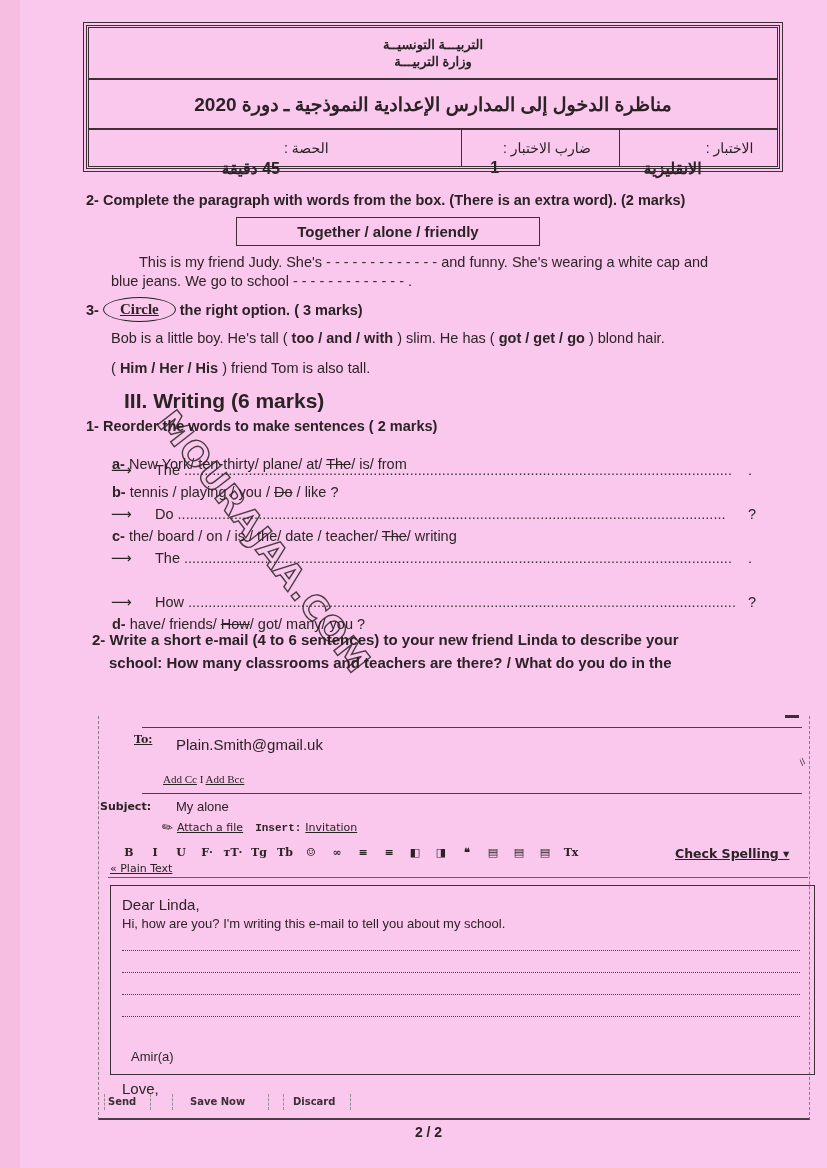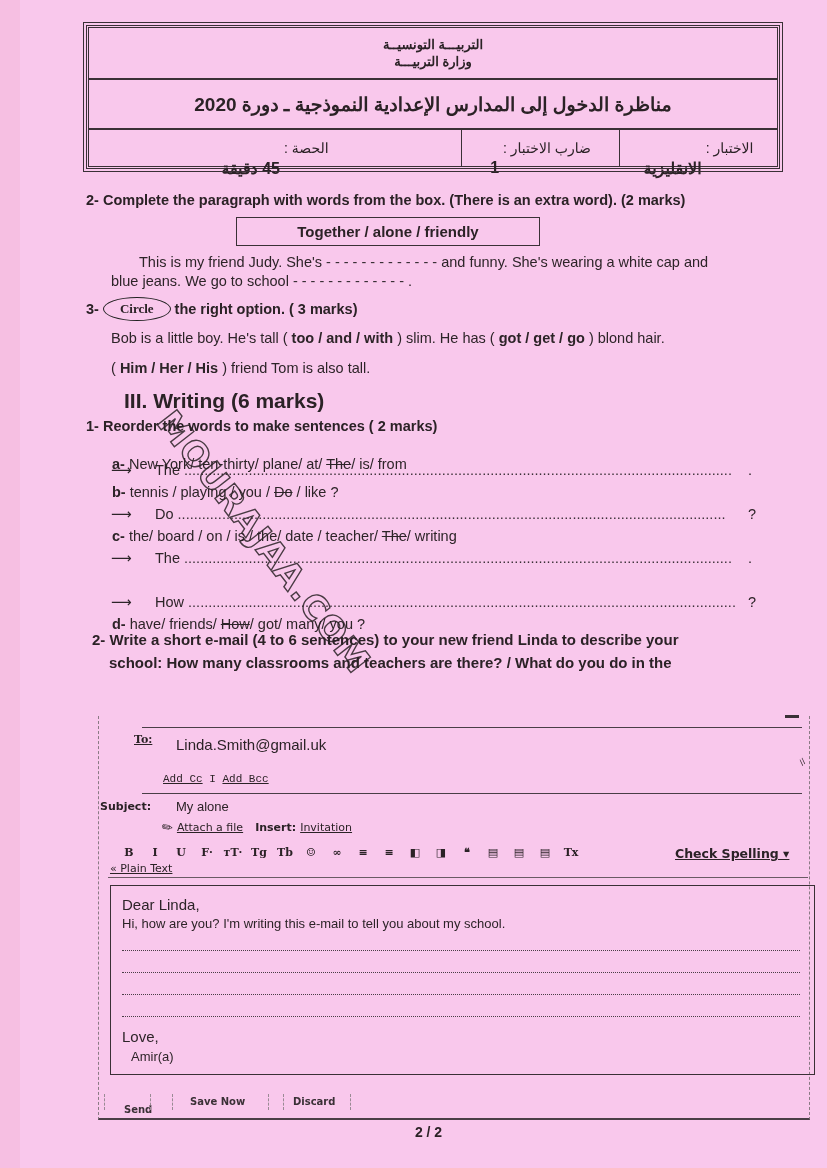--- a/index.html
+++ b/index.html
@@ -40,22 +40,22 @@
     .abs { position: absolute; }
     .q-title { font-weight: bold; font-size: 14.5px; }
     .body-text { font-size: 14.5px; color: #2d2428; }
 
     .word-box {
       position: absolute; left: 236px; top: 217px; width: 304px; height: 29px;
       border: 1px solid #3a3036; text-align: center; font-weight: bold; font-size: 15px; line-height: 27px;
     }
     .circle-oval {
       display: inline-block; border: 1.5px solid #222; border-radius: 50%;
-      font-family: "Liberation Serif", serif; font-weight: bold; font-size: 13px;
-      padding: 3px 16px; margin: 0 4px;
+      font-family: "Liberation Serif", serif; font-weight: bold; font-size: 15px;
+      padding: 3px 16px; margin: 0 4px; text-decoration: underline;
     }
     .dots { letter-spacing: 0; color: #3a3036; }
     .arrow { display: inline-block; width: 44px; }
     .strike { text-decoration: line-through; }
 
     .watermark {
       position: absolute; left: 165px; top: 395px;
       transform: rotate(52deg); transform-origin: left center;
       font-size: 34px; font-weight: bold; color: transparent;
       -webkit-text-stroke: 1.4px #2b2226; letter-spacing: 1px; opacity: 0.85;
@@ -167,37 +167,37 @@
 <div class="abs q-title" style="left:92px; top:629px; width:700px; line-height:22.5px; font-size:15px; text-align:justify;">
   <div>2- Write a short e-mail (4 to 6 sentences) to your new friend Linda to describe your</div>
   <div style="padding-left:17px">school: How many classrooms and teachers are there? / What do you do in the</div>
 </div>
 
 <div class="email-frame"></div>
 <div class="abs" style="left:785px; top:715px; width:14px; height:3px; background:#3a3036;"></div>
 <div class="email-line" style="left:142px; top:727px; width:660px;"></div>
 
 <div class="abs" style="left:134px; top:733px; font-family:'DejaVu Serif',serif; font-weight:bold; font-size:11px; text-decoration:underline;">To:</div>
-<div class="abs" style="left:176px; top:736px; font-size:15px;">Linda.Smith@gmail.uk</div>
+<div class="abs" style="left:176px; top:736px; font-size:15px;">Plain.Smith@gmail.uk</div>
 <div class="abs" style="left:800px; top:757px; font-size:9px; transform:rotate(-40deg);">//</div>
 
-<div class="abs" style="left:163px; top:773px; font-family:Liberation Mono, monospace; font-size:11px;">
+<div class="abs" style="left:163px; top:773px; font-family:Liberation Serif, serif; font-size:11px;">
   <span class="link-u">Add Cc</span>
   <span>I</span>
   <span class="link-u">Add Bcc</span>
 </div>
 <div class="email-line" style="left:142px; top:793px; width:660px;"></div>
 
 <div class="abs" style="left:100px; top:800px; font-family:'DejaVu Sans',sans-serif; font-weight:bold; font-size:11px;">Subject:</div>
 <div class="abs" style="left:176px; top:799px; font-size:13px;">My alone</div>
 
 <div class="abs" style="left:162px; top:820px; font-family:'DejaVu Sans',sans-serif; font-size:11px; display:flex; gap:4px; align-items:center;">
   <span style="font-size:13px; transform:rotate(-35deg); display:inline-block;">✎</span>
   <span class="link-u">Attach a file</span>
-  <span style="margin-left:8px; font-weight:bold;">Insert:</span>
+  <span style="margin-left:8px; font-weight:bold;font-family:Liberation Mono, monospace;">Insert:</span>
   <span class="link-u">Invitation</span>
 </div>
 
 <div class="toolbar" id="toolbar">
     <span>B</span>
     <span>I</span>
     <span>U</span>
     <span>F·</span>
     <span>тT·</span>
     <span>Tg</span>
@@ -218,25 +218,25 @@
 <div class="abs link-u" style="left:110px; top:862px; font-family:'DejaVu Sans',sans-serif; font-size:11px;">« Plain Text</div>
 <div class="email-line" style="left:108px; top:877px; width:700px; background:#6a5a64;"></div>
 
 <div class="body-box"></div>
 <div class="abs body-text" style="left:122px; top:896px; font-size:15px;">Dear Linda,</div>
 <div class="abs body-text" style="left:122px; top:916px; font-size:13px;">Hi, how are you? I'm writing this e-mail to tell you about my school.</div>
 <div class="dot-line" style="top:950px;"></div>
 <div class="dot-line" style="top:972px;"></div>
 <div class="dot-line" style="top:994px;"></div>
 <div class="dot-line" style="top:1016px;"></div>
-<div class="abs body-text" style="left:122px; top:1028px; font-size:15px;">Love,</div>
+<div class="abs body-text" style="left:122px; top:1080px; font-size:15px;">Love,</div>
 <div class="abs body-text" style="left:122px; top:1049px; font-size:13px;margin-left:9px;">Amir(a)</div>
 
 <div class="btn-sep" style="left:104px;"></div>
-<div class="email-btn" style="left:124px;margin-top:8px;">Send</div>
+<div class="email-btn" style="left:108px;">Send</div>
 <div class="btn-sep" style="left:150px;"></div>
 <div class="btn-sep" style="left:172px;"></div>
 <div class="email-btn" style="left:190px;">Save Now</div>
 <div class="btn-sep" style="left:268px;"></div>
 <div class="btn-sep" style="left:283px;"></div>
 <div class="email-btn" style="left:293px;">Discard</div>
 <div class="btn-sep" style="left:350px;"></div>
 
 <div class="abs" style="left:0; width:827px; top:1124px; text-align:center; font-weight:bold; font-size:14px; padding-left:30px;">2 / 2</div>
 

